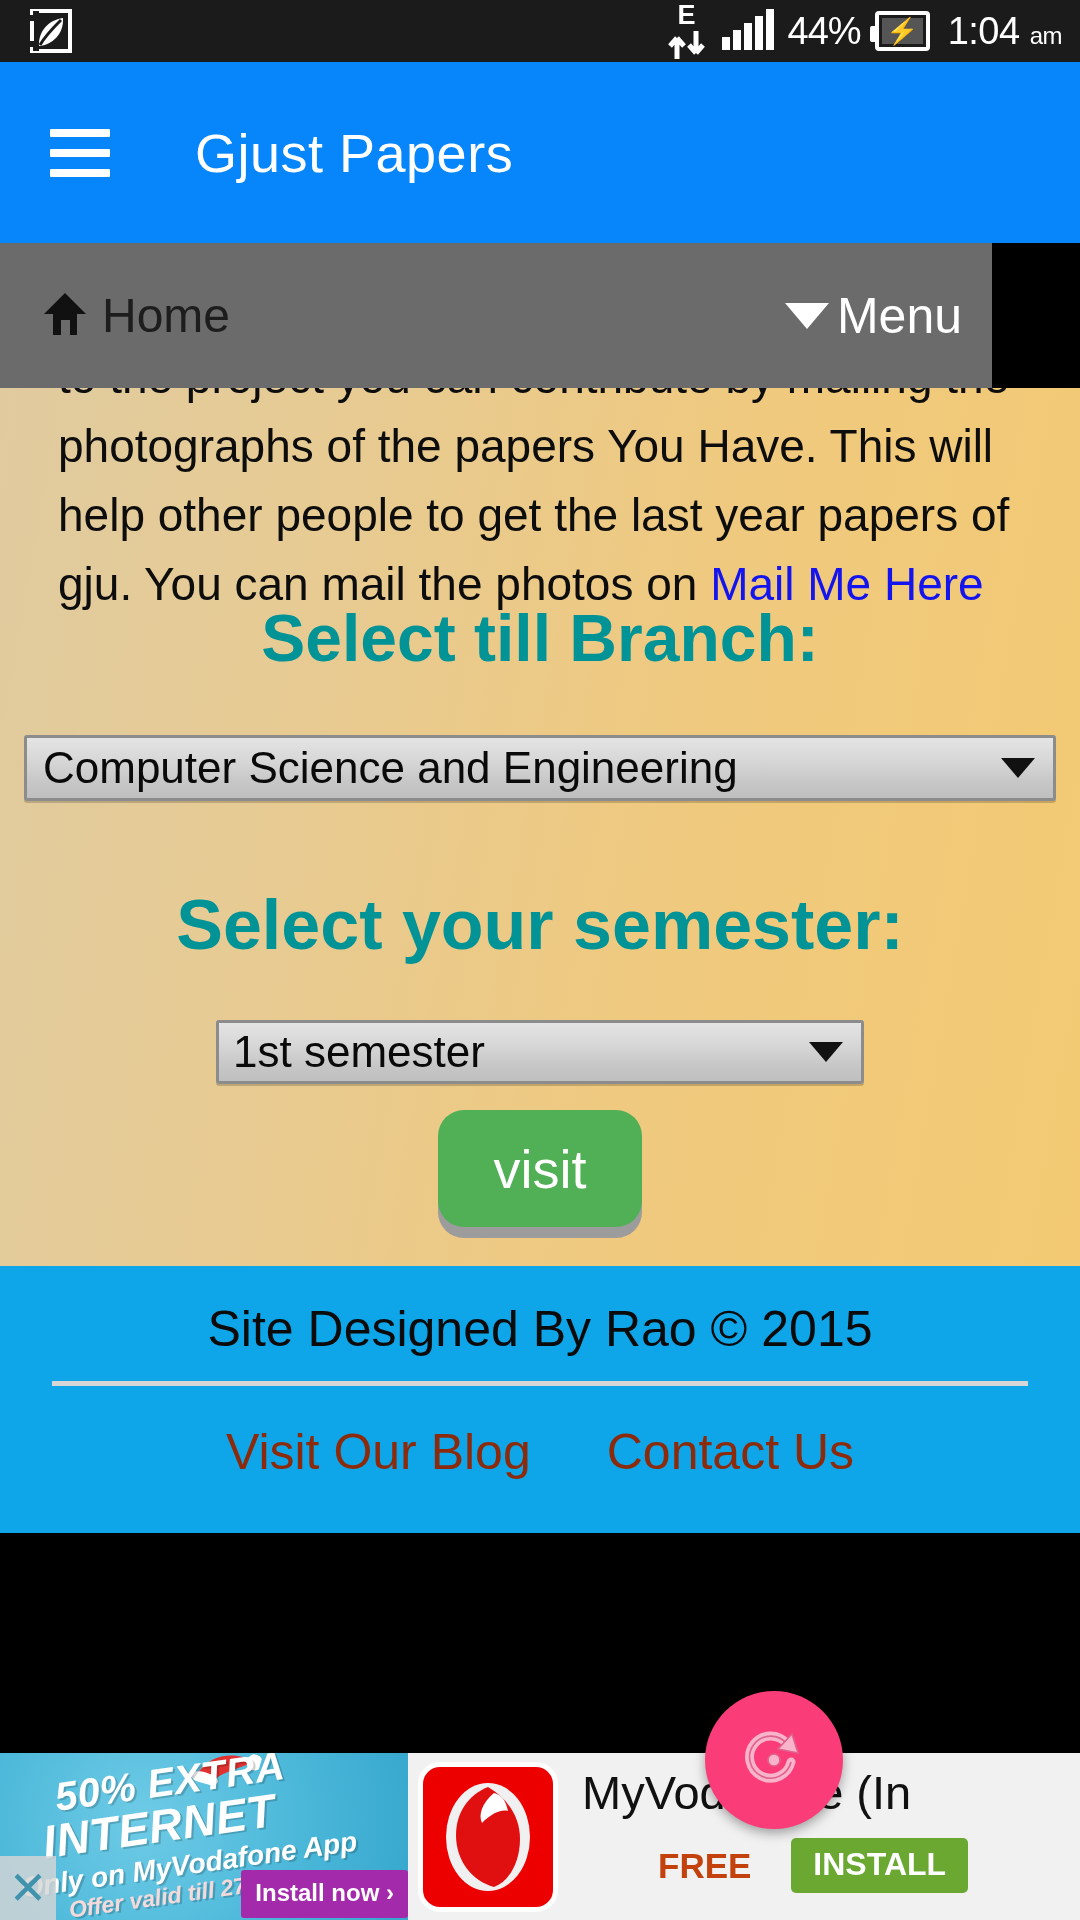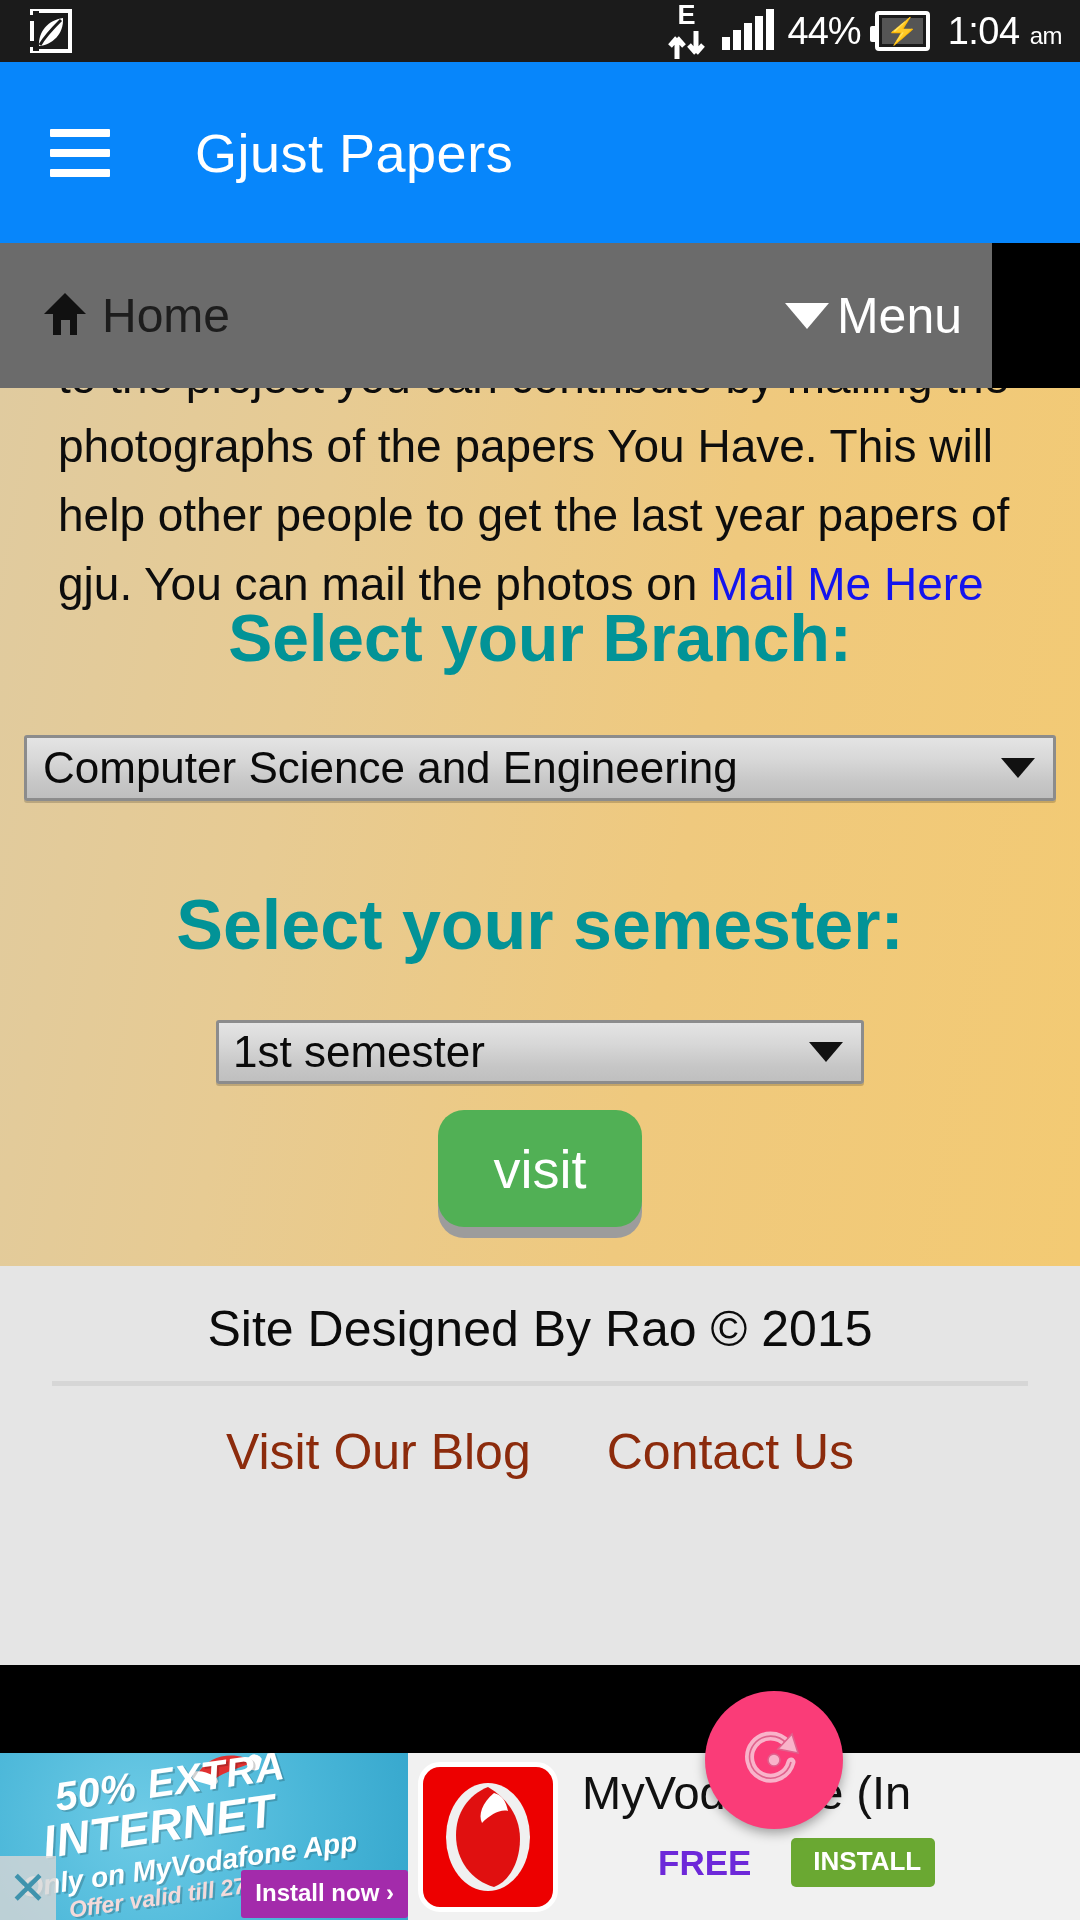--- a/index.html
+++ b/index.html
@@ -98,22 +98,22 @@
 
   .visit-wrap { position:absolute; top:722px; width:100%; display:flex; justify-content:center; }
   .visit-btn {
     width:204px; height:117px; background:#51b055; border-radius:26px;
     color:#fff; font-size:54px; display:flex; align-items:center; justify-content:center;
     box-shadow:0 11px 0 #9c9c9c; cursor:pointer;
   }
 
   
   .footer {
-    position:absolute; top:1266px; left:0; width:1080px; height:399px;
-    background:#e5e5e5; text-align:center; padding-top:34px; z-index:3;
+    position:absolute; top:1266px; left:0; width:1080px; height:267px;
+    background:#0ea5e9; text-align:center; padding-top:34px; z-index:3;
   }
   .copyright { font-size:50px; color:#0b0b0b; }
   .footer hr { border:none; height:5px; background:#d6d6d6; margin:23px 52px 0 52px; }
   .footer-links { margin-top:37px; display:flex; justify-content:center; gap:76px; }
   .footer-links a { color:#8c2b0c; font-size:50px; text-decoration:none; }
 
   
   .fab {
     position:absolute; left:705px; top:1691px; width:138px; height:138px;
     border-radius:50%; background:#fa3c78; z-index:20;
@@ -151,24 +151,24 @@
     white-space:nowrap; cursor:pointer;
   }
   .vf-logo {
     width:140px; height:150px; margin:9px 0 0 10px; background:#ed0000;
     border-radius:22px; border:5px solid #fff; position:relative; flex:0 0 auto;
     display:flex; align-items:center; justify-content:center;
   }
   .ad-body { flex:1; padding:6px 0 0 24px; position:relative; }
   .ad-title { font-size:47px; color:#111; white-space:nowrap; margin-top:6px; }
   .ad-meta { display:flex; align-items:center; gap:40px; margin-top:18px; padding-left:76px;}
-  .ad-free { color:#6d28d9; font-size:35px; font-weight:bold; }
+  .ad-free { color:#c2410c; font-size:35px; font-weight:bold; }
   .ad-install {
-    background:#6aa832; color:#fff; font-size:26px; font-weight:bold;
-    padding:8px 14px 10px 22px; border-radius:5px; cursor:pointer;
+    background:#6aa832; color:#fff; font-size:32px; font-weight:bold;
+    padding:8px 22px 10px 22px; border-radius:5px; cursor:pointer;
   }
 </style>
 </head>
 <body>
 
 <div id="screen">
 
   <div class="statusbar">
     <div class="sb-left">
       <span class="eco-icon">
@@ -231,21 +231,21 @@
       <span class="menu-label">Menu</span>
     </div>
   </div>
 
   <div class="content">
 
     <div class="para">
       <span>to the project you can contribute by mailing the photographs of the papers You Have. This will help other people to get the last year papers of gju. You can mail the photos on </span><a href="#">Mail Me Here</a>
     </div>
 
-    <div class="heading" id="h-branch">Select your Branch:</div>
+    <div class="heading" id="h-branch">Select till Branch:</div>
 
     <div class="sel-wrap" id="branch-row">
       <div class="select" id="branch-select">
         <span>Computer Science and Engineering</span>
         <span class="caret"></span>
       </div>
     </div>
 
     <div class="heading" id="h-sem">Select your semester:</div>
 

